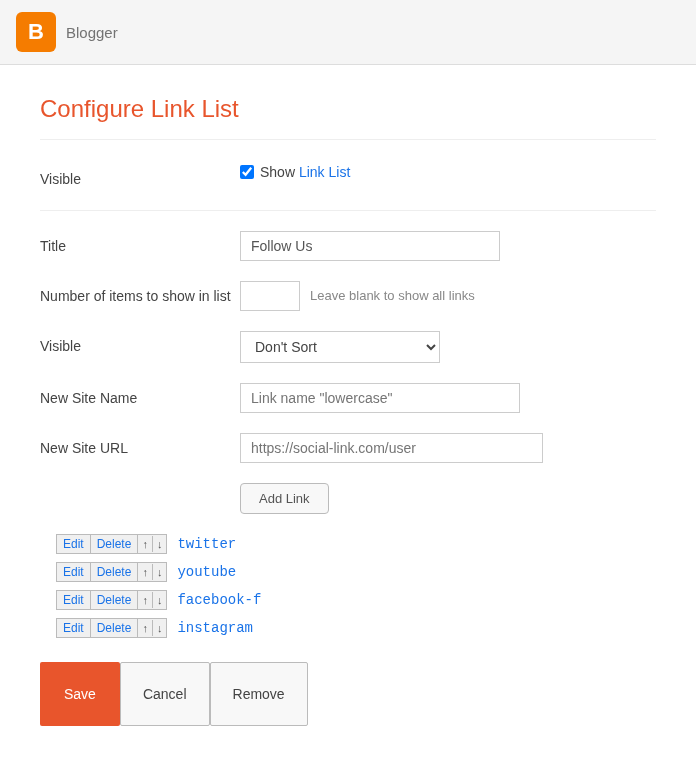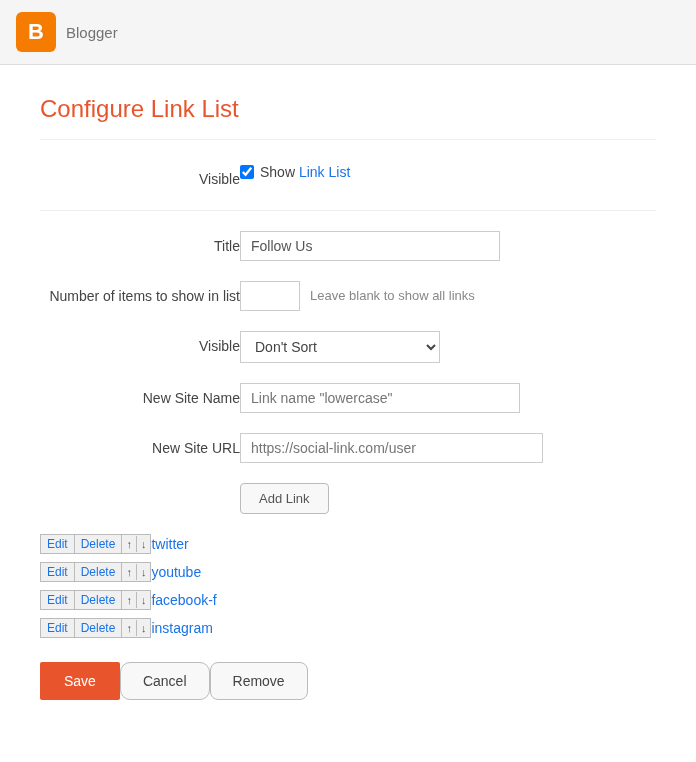--- a/index.html
+++ b/index.html
@@ -54,21 +54,20 @@
       align-items: flex-start;
       margin-bottom: 20px;
     }
     .form-label {
       width: 200px;
       min-width: 200px;
       color: #444;
       font-size: 14px;
       padding-top: 6px;
       line-height: 1.4;
-      text-align: right;
     }
     .form-control {
       flex: 1;
       display: flex;
       align-items: center;
       gap: 10px;
       flex-wrap: wrap;
     }
     .checkbox-label {
       display: flex;
@@ -126,21 +125,23 @@
       color: #555;
       cursor: pointer;
       border-radius: 4px;
     }
     .links-list {
       margin: 10px 0 24px 0;
     }
     .link-item {
       display: flex;
       align-items: center;
+      gap: 10px;
       margin-bottom: 8px;
+      margin-left: 16px;
     }
     .link-controls {
       display: flex;
       align-items: center;
       border: 1px solid #bbb;
       background: #f0f0f0;
     }
     .link-ctrl-btn {
       padding: 2px 6px;
       font-size: 12px;
@@ -161,52 +162,53 @@
       background: none;
       border: none;
       border-right: 1px solid #bbb;
     }
     .arrow-btn:last-child {
       border-right: none;
     }
     .link-name {
       color: #1a73e8;
       font-size: 14px;
+      font-family: Liberation Mono, monospace;
     }
     .footer-btns {
       display: flex;
       gap: 0;
       margin-top: 16px;
     }
     .save-btn {
       background: #e8552c;
       color: white;
       border: none;
       padding: 10px 24px;
       font-size: 14px;
       cursor: pointer;
       border-radius: 2px;
     }
     .cancel-btn {
       background: #f8f8f8;
       color: #444;
       border: 1px solid #bbb;
-      padding: 10px 22px;
-      font-size: 14px;
-      cursor: pointer;
-      border-radius: 10px;
+      padding: 23px 22px;
+      font-size: 14px;
+      cursor: pointer;
+      border-radius: 2px;
     }
     .remove-btn {
       background: #f8f8f8;
       color: #444;
       border: 1px solid #bbb;
       padding: 10px 22px;
       font-size: 14px;
       cursor: pointer;
-      border-radius: 8px;
+      border-radius: 2px;
     }
     .divider {
       border: none;
       border-top: 1px solid #eee;
       margin: 0 0 20px 0;
     }
   </style>
 </head>
 <body>
 

